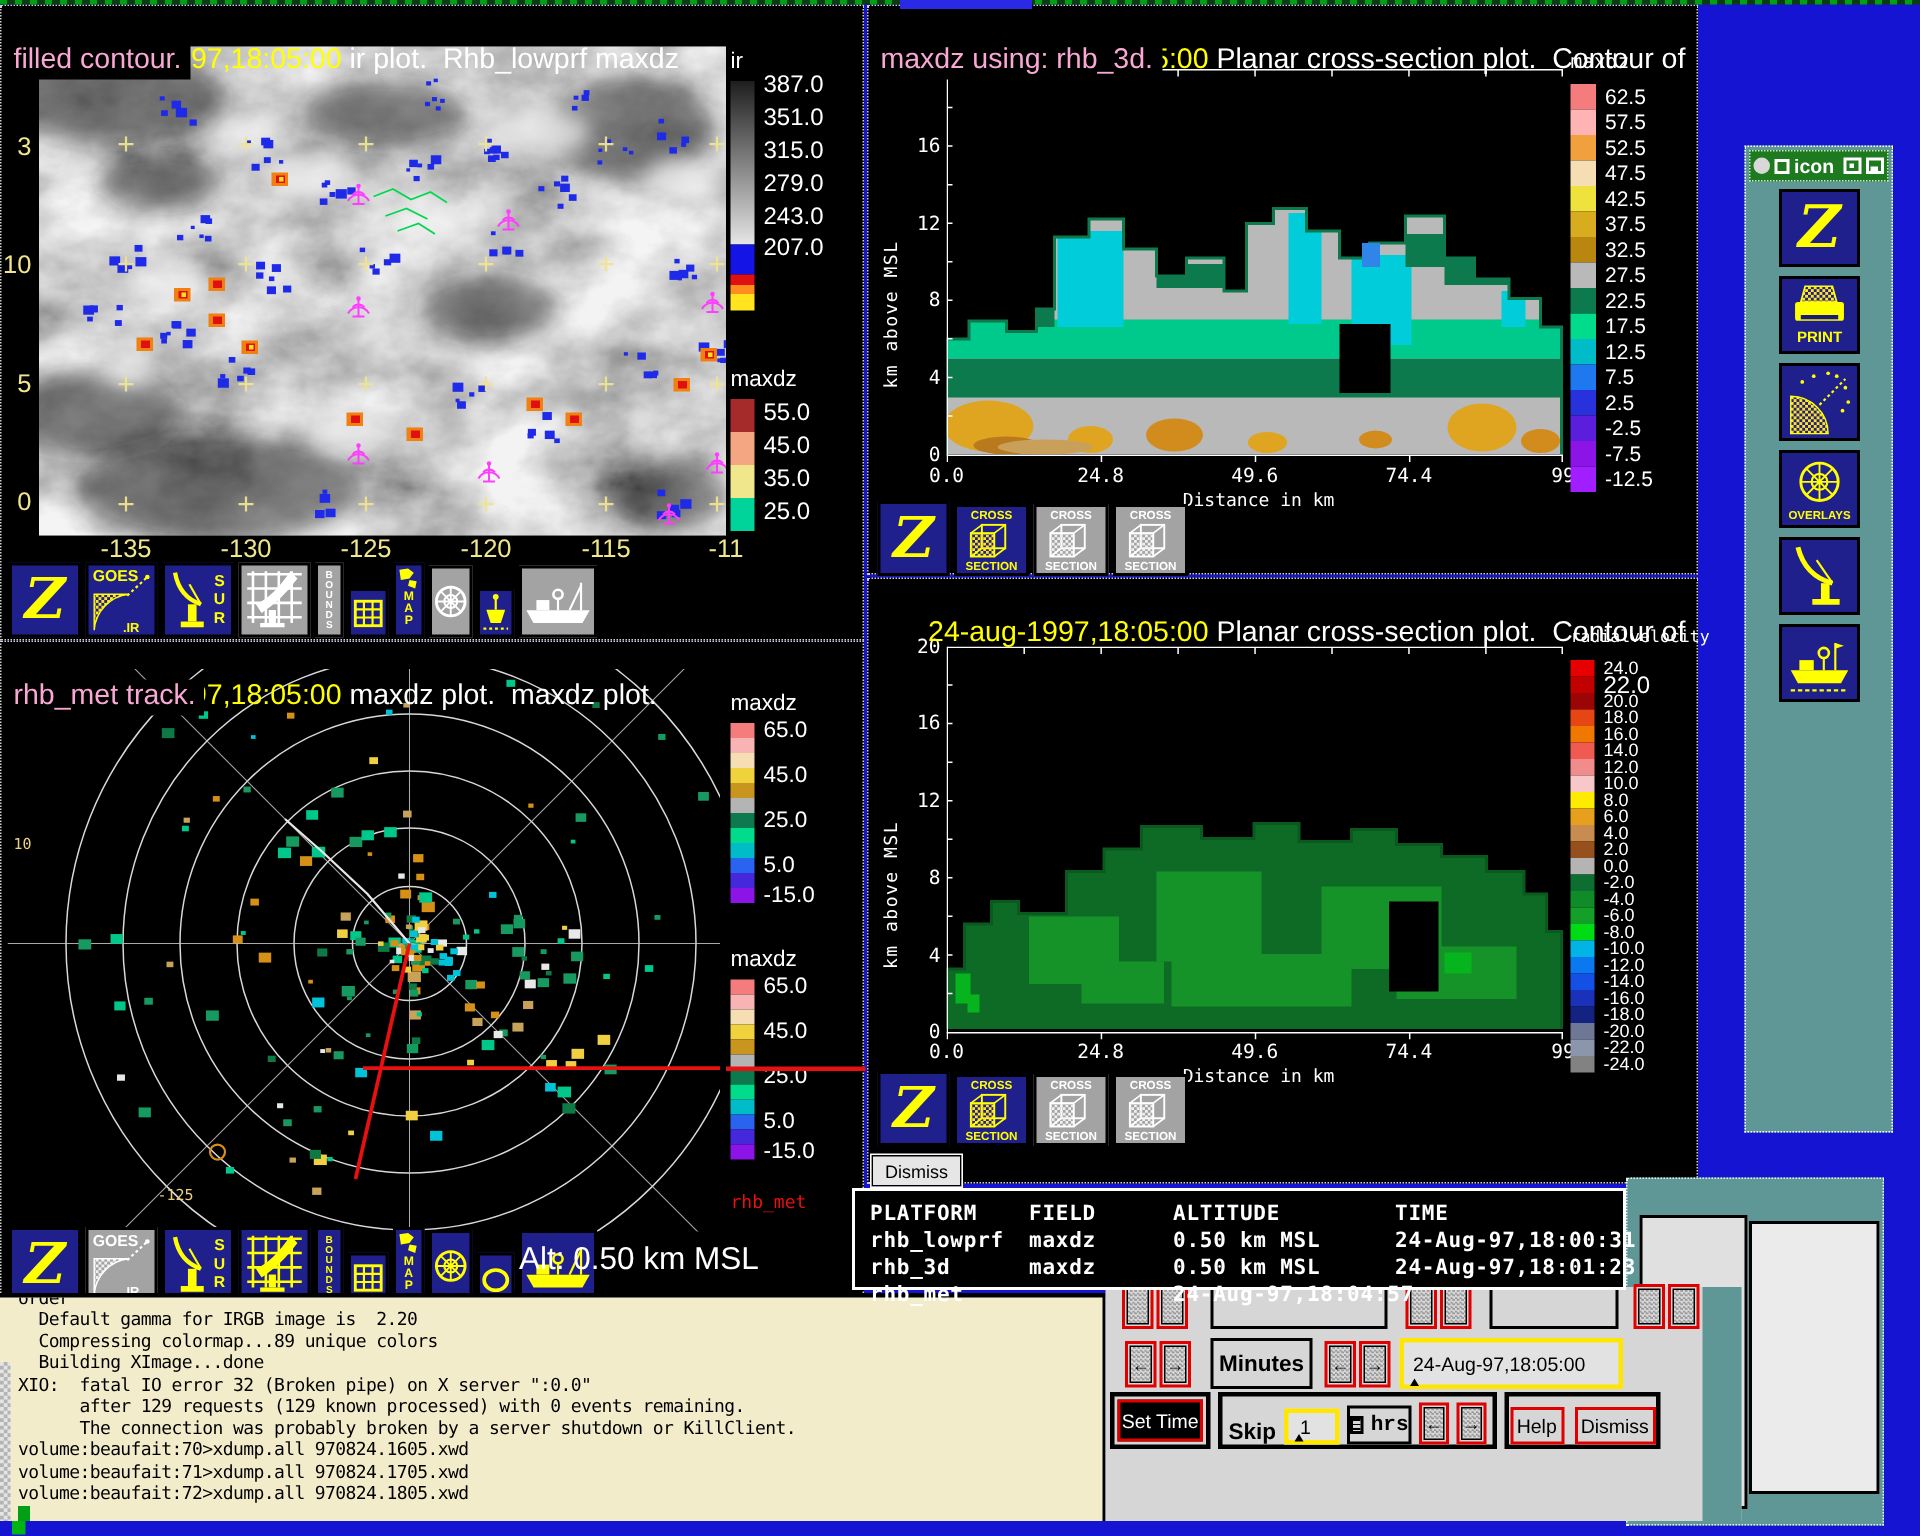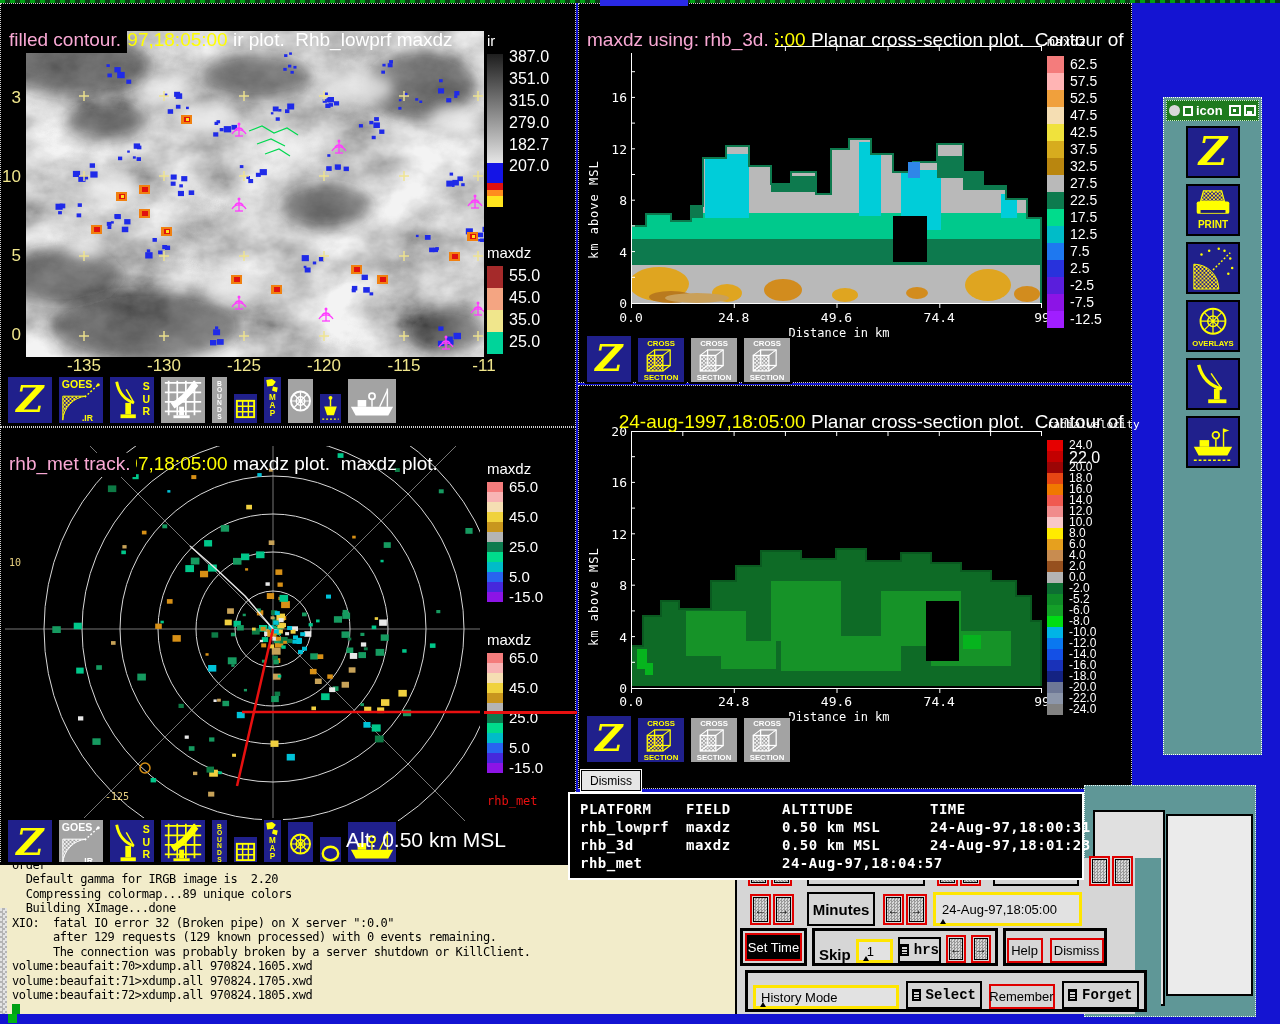--- a/index.html
+++ b/index.html
@@ -24,21 +24,21 @@
   .g-gridradar{width:44px;height:46px}.g-bounds{width:15px;height:46px}.g-minigrid{width:23px;height:29px}
   .g-map{width:17px;height:46px}.g-wheel{width:25px;height:44px}.g-buoy{width:21px;height:29px}
   .g-circle{width:21px;height:29px}.g-ship{width:48px;height:44px}.g-cross{width:46px;height:44px}
   .htick{position:absolute;transform:translateX(-50%);}
   .vtick{position:absolute;right:0;}
   .tickwrap{position:absolute;z-index:4;}
   .vlabel{position:absolute;writing-mode:vertical-rl;transform:rotate(180deg);color:#fff;
           font-family:"DejaVu Sans Mono",monospace;font-size:12px;letter-spacing:1px;z-index:4;}
   .plotsvg{position:absolute;z-index:3;}
   
-  #platform-table{position:absolute;left:568px;top:792px;width:516px;height:88px;background:#000;
+  #platform-table{position:absolute;left:568px;top:792px;width:516px;height:68px;background:#000;
      border:2px solid #fff;box-sizing:border-box;z-index:30;color:#fff;
      font-family:"DejaVu Sans Mono",monospace;font-weight:bold;font-size:14px;letter-spacing:.5px;
      padding:6px 0 0 10px;}
   #platform-table .trow{display:grid;grid-template-columns:106px 96px 148px auto;line-height:18px;}
   #platform-table .tcell{white-space:pre;}
   
   #terminal{position:absolute;left:0;top:862px;width:737px;height:152px;background:#f2ecca;
      border-top:3px solid #000;border-right:2px solid #000;box-sizing:border-box;z-index:15;
      font-family:"DejaVu Sans Mono",monospace;font-size:12px;color:#000;overflow:hidden;}
   #term-lines{position:absolute;left:12px;top:0;right:2px;letter-spacing:-0.4px;}
@@ -416,21 +416,21 @@
           <div class="cb-cell" style="height: 21px; background: linear-gradient(rgb(190, 190, 190), rgb(230, 230, 230));"></div>
           <div class="cb-cell" style="height: 20px; background: rgb(20, 20, 230);"></div>
           <div class="cb-cell" style="height: 7px; background: rgb(224, 16, 16);"></div>
           <div class="cb-cell" style="height: 6px; background: rgb(255, 140, 30);"></div>
           <div class="cb-cell" style="height: 11px; background: rgb(255, 228, 30);"></div>
         </div>
         <span class="cb-lab" style="left: 22px; top: 16.4px; font-size: 16px;">387.0</span>
         <span class="cb-lab" style="left: 22px; top: 38.4px; font-size: 16px;">351.0</span>
         <span class="cb-lab" style="left: 22px; top: 60.4px; font-size: 16px;">315.0</span>
         <span class="cb-lab" style="left: 22px; top: 82.4px; font-size: 16px;">279.0</span>
-        <span class="cb-lab" style="left: 22px; top: 104.4px; font-size: 16px;">182.7</span>
+        <span class="cb-lab" style="left: 22px; top: 104.4px; font-size: 16px;">243.0</span>
         <span class="cb-lab" style="left: 22px; top: 125.4px; font-size: 16px;">207.0</span>
       </div>
     <div class="colorbar" style="left:486px;top:240px;width:88px;height:120px;">
         <div class="cb-title" style="font-size: 15px;">maxdz</div>
         <div class="cb-bar" style="width: 16px;">
           <div class="cb-cell" style="height: 22px; background: rgb(165, 42, 42);"></div>
           <div class="cb-cell" style="height: 22px; background: rgb(244, 165, 130);"></div>
           <div class="cb-cell" style="height: 22px; background: rgb(240, 230, 140);"></div>
           <div class="cb-cell" style="height: 22px; background: rgb(0, 212, 154);"></div>
         </div>
@@ -1084,21 +1084,21 @@
         <span class="cb-lab" style="left: 22px; top: 64.06px; font-size: 12px;">16.0</span>
         <span class="cb-lab" style="left: 22px; top: 75.06px; font-size: 12px;">14.0</span>
         <span class="cb-lab" style="left: 22px; top: 86.06px; font-size: 12px;">12.0</span>
         <span class="cb-lab" style="left: 22px; top: 97.06px; font-size: 12px;">10.0</span>
         <span class="cb-lab" style="left: 22px; top: 108.06px; font-size: 12px;">8.0</span>
         <span class="cb-lab" style="left: 22px; top: 119.06px; font-size: 12px;">6.0</span>
         <span class="cb-lab" style="left: 22px; top: 130.06px; font-size: 12px;">4.0</span>
         <span class="cb-lab" style="left: 22px; top: 141.06px; font-size: 12px;">2.0</span>
         <span class="cb-lab" style="left: 22px; top: 152.06px; font-size: 12px;">0.0</span>
         <span class="cb-lab" style="left: 22px; top: 163.06px; font-size: 12px;">-2.0</span>
-        <span class="cb-lab" style="left: 22px; top: 174.06px; font-size: 12px;">-5.2</span>
+        <span class="cb-lab" style="left: 22px; top: 174.06px; font-size: 12px;">-4.0</span>
         <span class="cb-lab" style="left: 22px; top: 185.06px; font-size: 12px;">-6.0</span>
         <span class="cb-lab" style="left: 22px; top: 196.06px; font-size: 12px;">-8.0</span>
         <span class="cb-lab" style="left: 22px; top: 207.06px; font-size: 12px;">-10.0</span>
         <span class="cb-lab" style="left: 22px; top: 218.06px; font-size: 12px;">-12.0</span>
         <span class="cb-lab" style="left: 22px; top: 229.06px; font-size: 12px;">-14.0</span>
         <span class="cb-lab" style="left: 22px; top: 240.06px; font-size: 12px;">-16.0</span>
         <span class="cb-lab" style="left: 22px; top: 251.06px; font-size: 12px;">-18.0</span>
         <span class="cb-lab" style="left: 22px; top: 262.06px; font-size: 12px;">-20.0</span>
         <span class="cb-lab" style="left: 22px; top: 273.06px; font-size: 12px;">-22.0</span>
         <span class="cb-lab" style="left: 22px; top: 284.06px; font-size: 12px;">-24.0</span>
@@ -1275,37 +1275,20 @@
     </div>
     <div class="grp" style="left:266px;top:70px;width:104px;height:38px;gap:7px;justify-content:center;">
       <div class="btn-red" style="width:36px;height:25px;font-size:13px;">
         <span>Help</span>
       </div>
       <div class="btn-red" style="width:54px;height:25px;font-size:13px;">
         <span>Dismiss</span>
       </div>
     </div>
 
-    <div class="grp" style="left:8px;top:112px;width:402px;height:42px;gap:7px;padding:0 5px;">
-      <div class="yfield" style="width:146px;height:24px;padding-left:5px;flex:none;">
-        <span>History Mode</span>
-        <span class="caret"></span>
-      </div>
-      <div class="btn-blk monob" style="width:76px;height:28px;font-size:14px;">
-        <span class="menu-glyph"></span>
-        <span>Select</span>
-      </div>
-      <div class="btn-red" style="width:66px;height:25px;font-size:13px;">
-        <span>Remember</span>
-      </div>
-      <div class="btn-blk monob" style="width:78px;height:28px;font-size:14px;">
-        <span class="menu-glyph"></span>
-        <span>Forget</span>
-      </div>
-    </div>
   </div>
 
   <div id="icon-win">
     <div id="icon-tb">
       <div class="circ"></div>
       <div class="boxi"></div>
       <div class="lbl">icon</div>
       <div class="mbtn dot"></div>
       <div class="mbtn rst"></div>
     </div>

